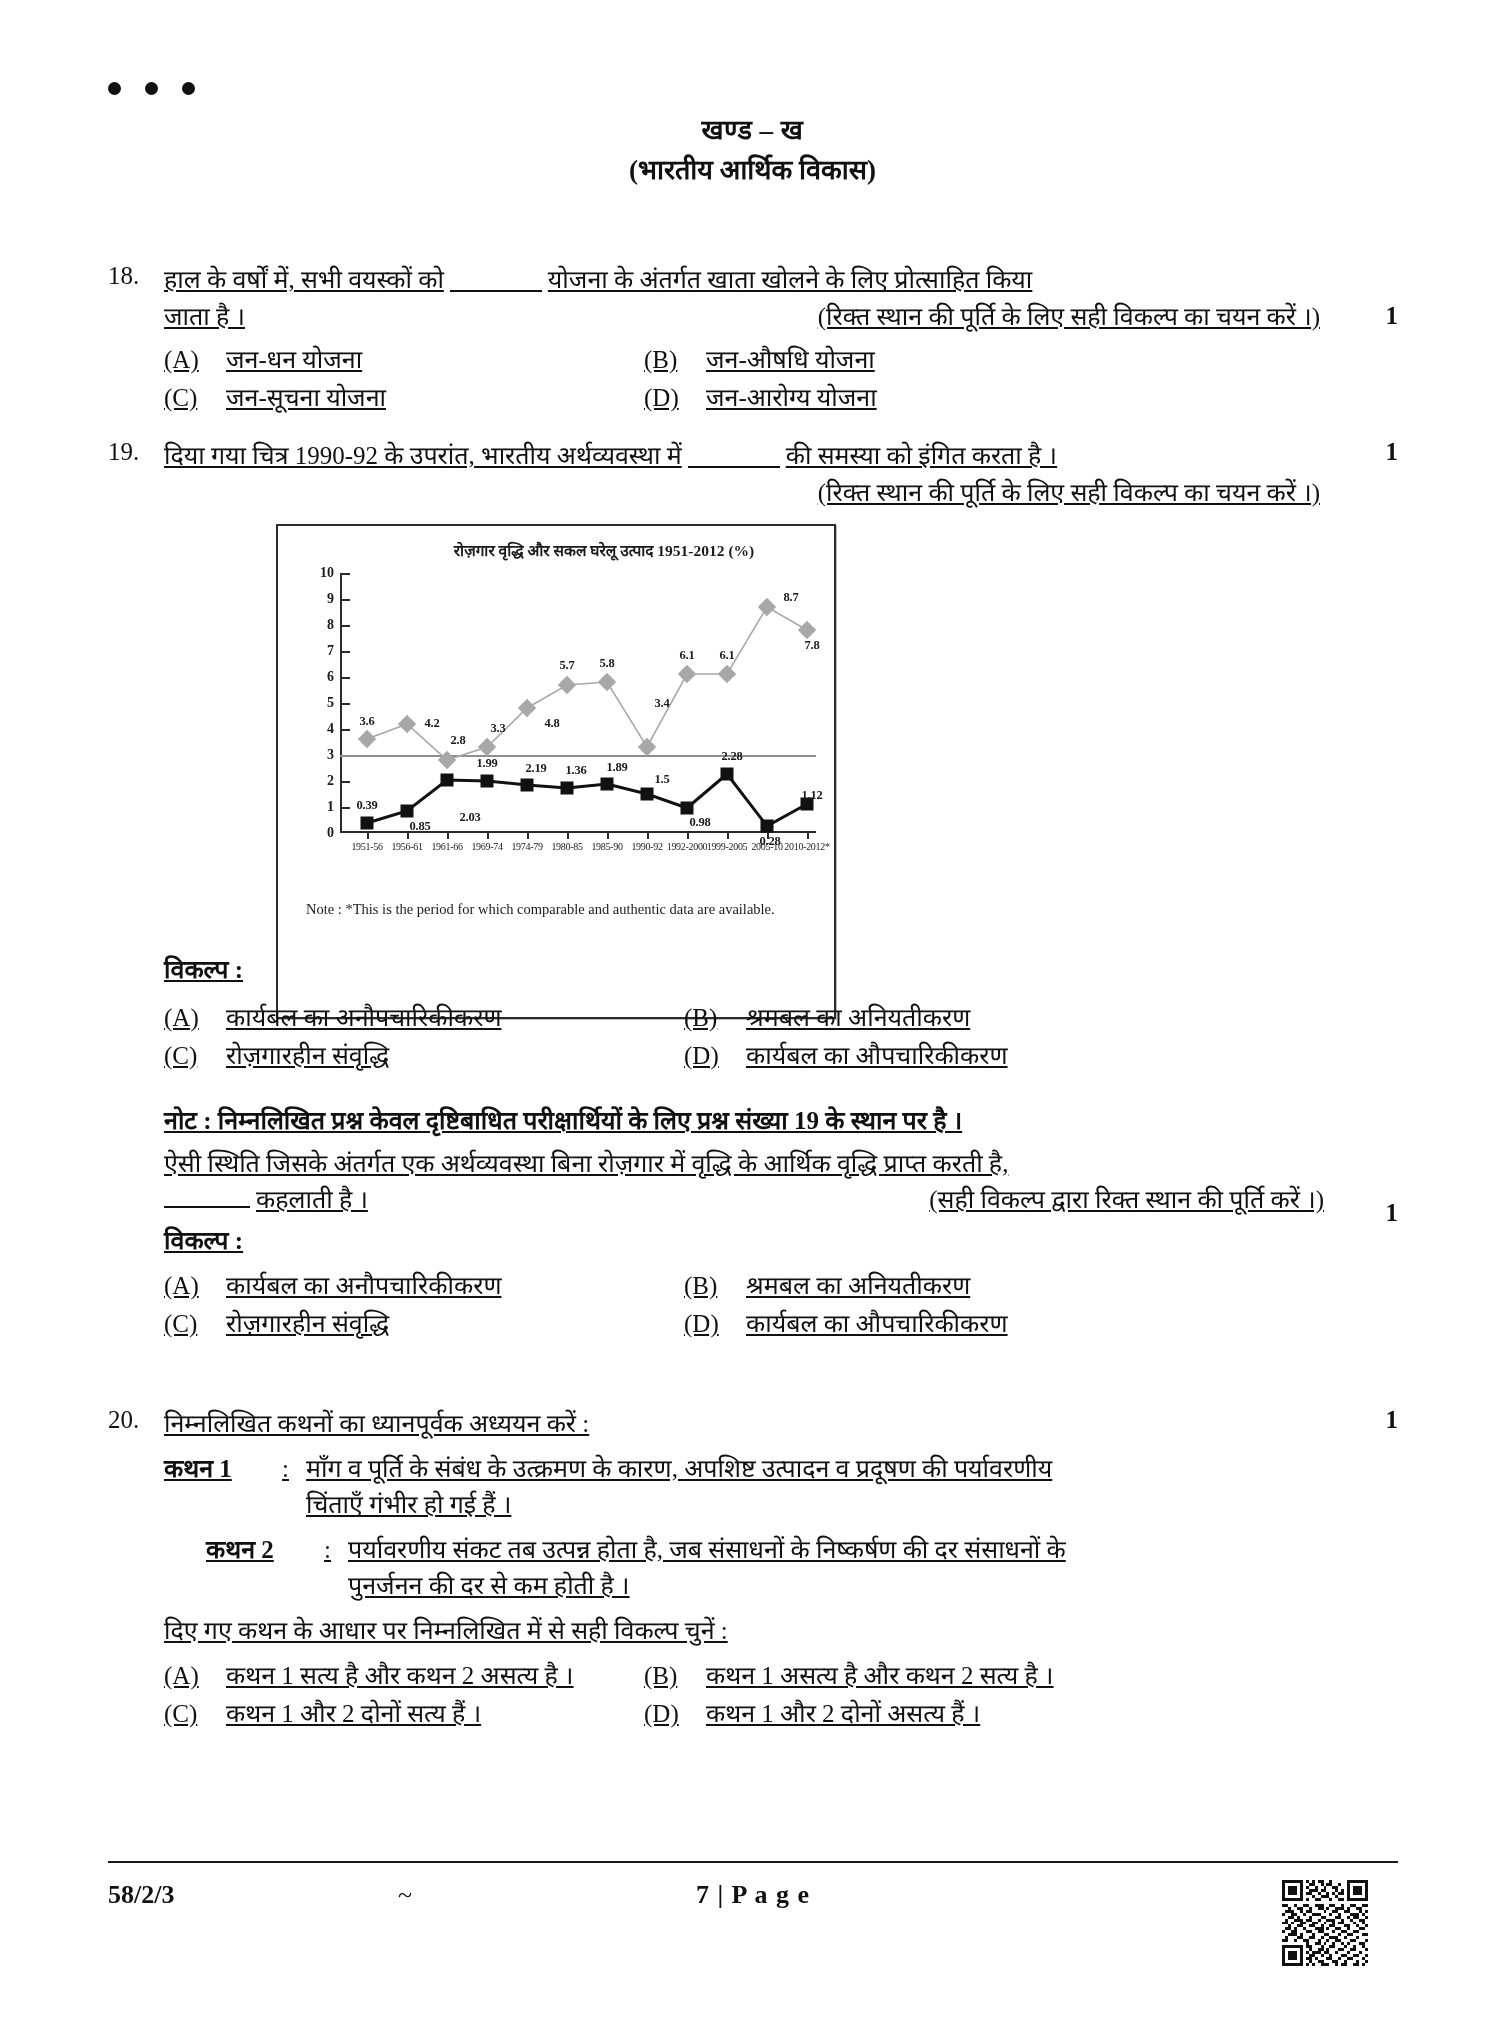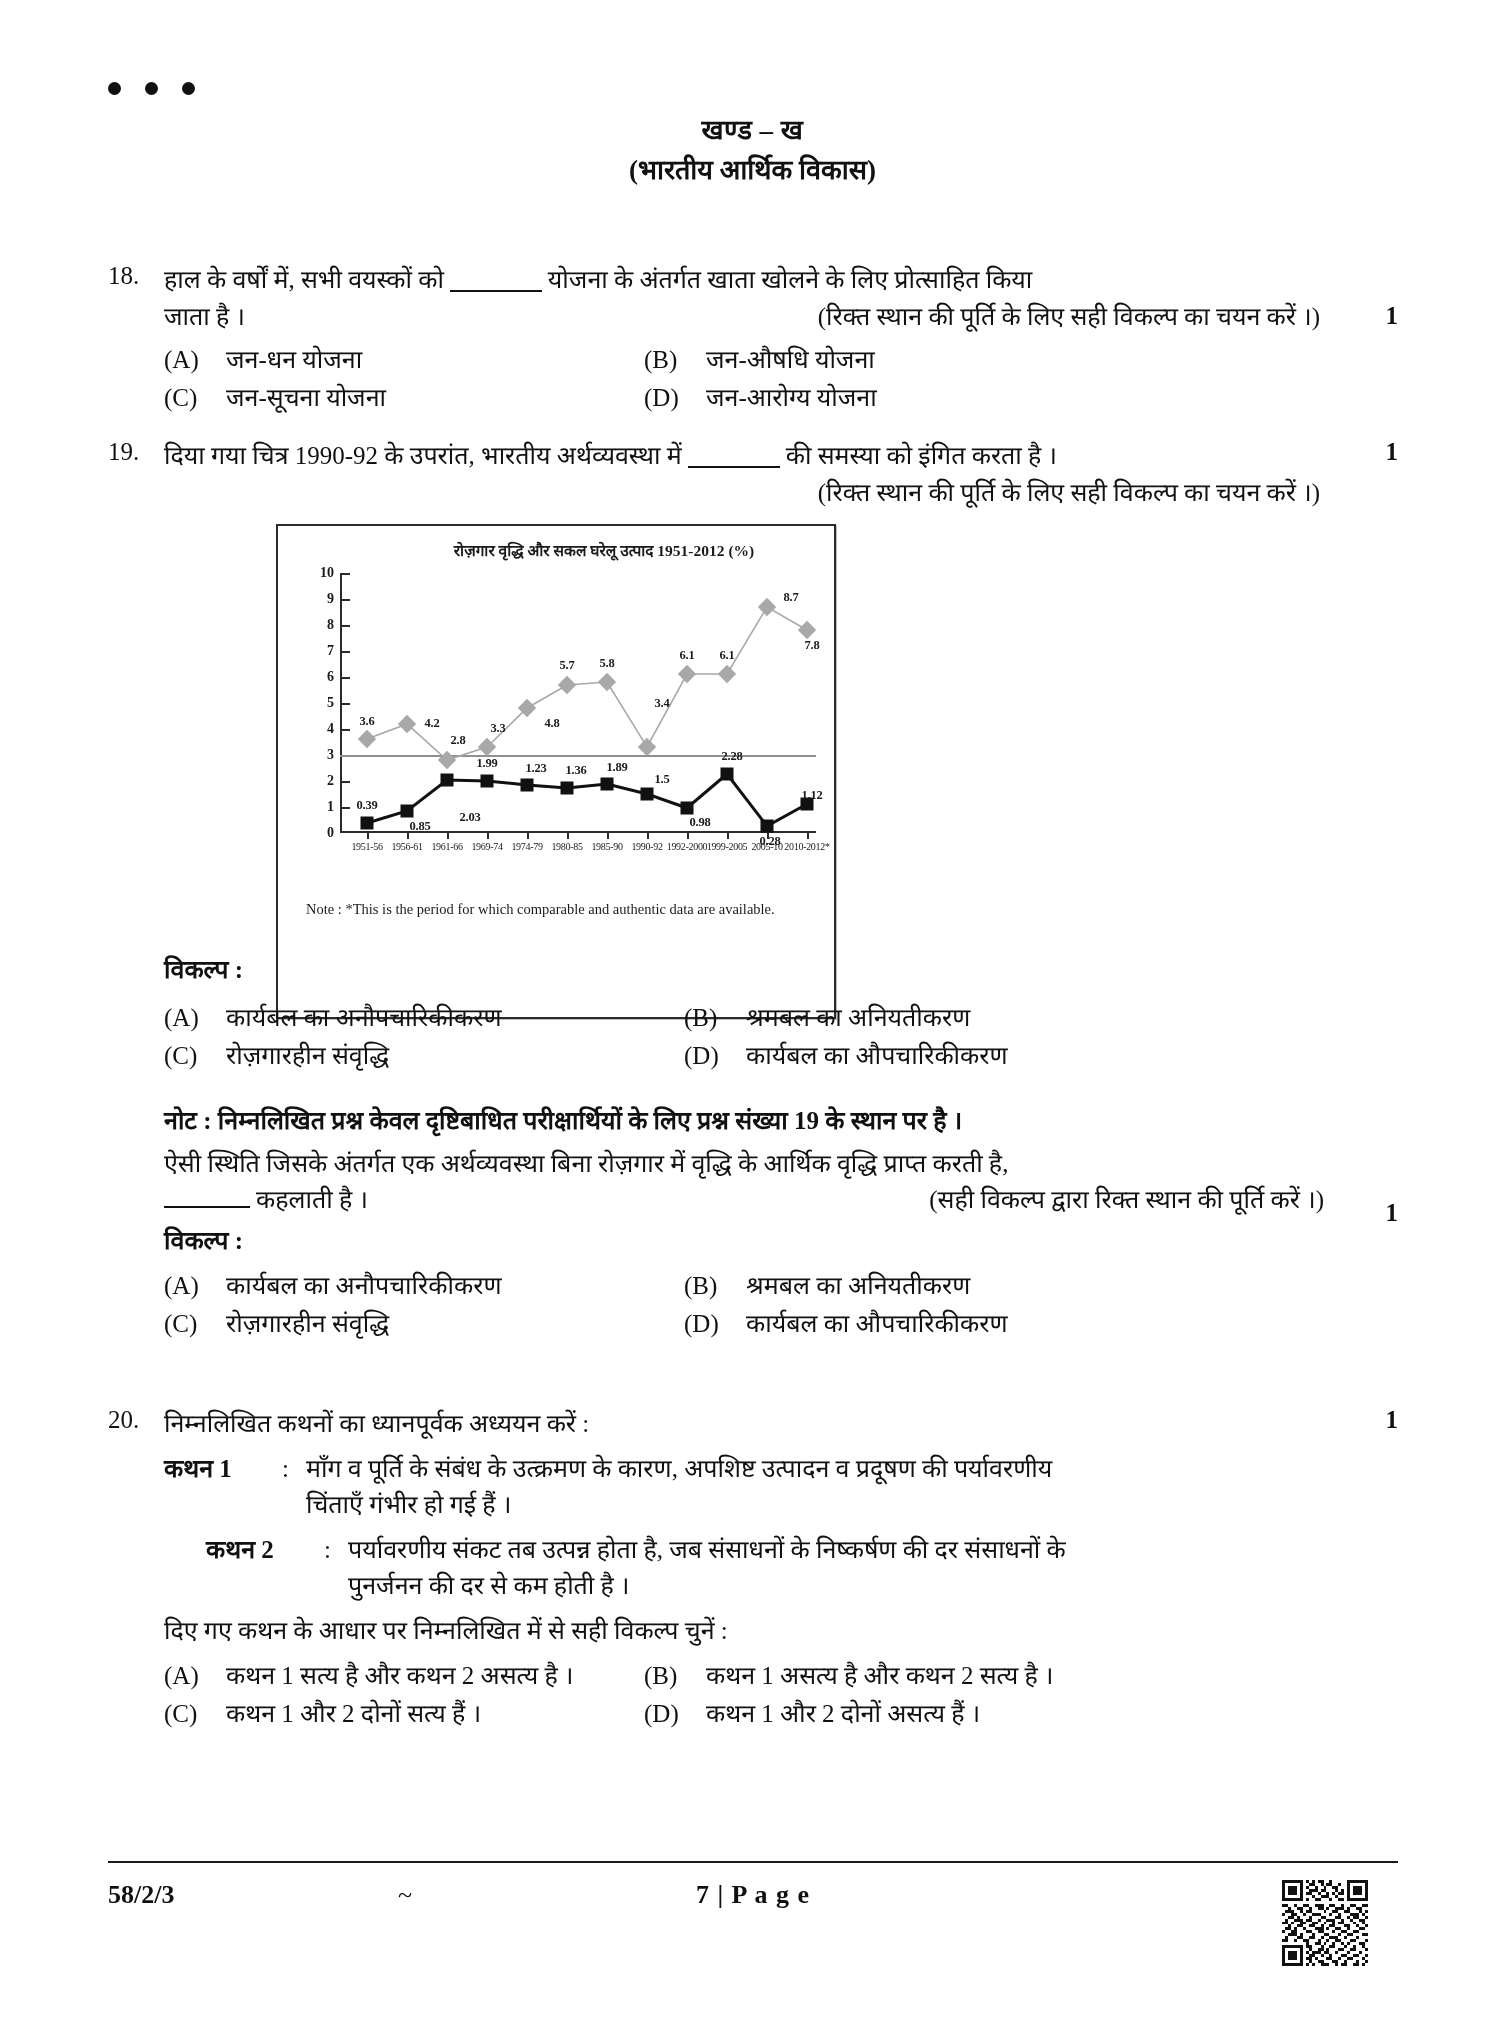--- a/index.html
+++ b/index.html
@@ -26,21 +26,21 @@
     font-weight:bold;font-size:27px;
   }
   .section-head span,.section-sub span{display:inline-block;}
 
   
   .q{position:absolute;left:108px;width:1290px;}
   .qnum{
     position:absolute;left:0;top:0;width:56px;text-align:left;
     font-size:25px;font-weight:normal;
   }
-  .qbody{margin-left:56px;font-size:25px;line-height:1.46;}
+  .qbody{margin-left:56px;font-size:25px;line-height:1.46;text-decoration:underline;}
   .marks{
     position:absolute;right:0;font-size:25px;font-weight:bold;
   }
 
   .blankline{
     display:inline-block;width:92px;border-bottom:2px solid #111;
     vertical-align:-4px;margin:0 6px;
   }
   .blankline.sm{width:86px;}
 
@@ -273,21 +273,21 @@
       <div class="vlabel" style="left:322px;top:130px;">3.4</div>
       <div class="vlabel" style="left:347px;top:82px;">6.1</div>
       <div class="vlabel" style="left:387px;top:82px;">6.1</div>
       <div class="vlabel" style="left:451px;top:24px;">8.7</div>
       <div class="vlabel" style="left:472px;top:72px;">7.8</div>
 
       <div class="vlabel" style="left:27px;top:232px;">0.39</div>
       <div class="vlabel" style="left:80px;top:253px;">0.85</div>
       <div class="vlabel" style="left:130px;top:244px;">2.03</div>
       <div class="vlabel" style="left:147px;top:190px;">1.99</div>
-      <div class="vlabel" style="left:196px;top:195px;">1.23</div>
+      <div class="vlabel" style="left:196px;top:195px;">2.19</div>
       <div class="vlabel" style="left:236px;top:197px;">1.36</div>
       <div class="vlabel" style="left:277px;top:194px;">1.89</div>
       <div class="vlabel" style="left:322px;top:206px;">1.5</div>
       <div class="vlabel" style="left:360px;top:249px;">0.98</div>
       <div class="vlabel" style="left:392px;top:183px;">2.28</div>
       <div class="vlabel" style="left:430px;top:268px;">0.28</div>
       <div class="vlabel" style="left:472px;top:222px;">1.12</div>
 
       <div class="xtickmark" style="left:27px;"></div>
       <div class="xtickmark" style="left:67px;"></div>

